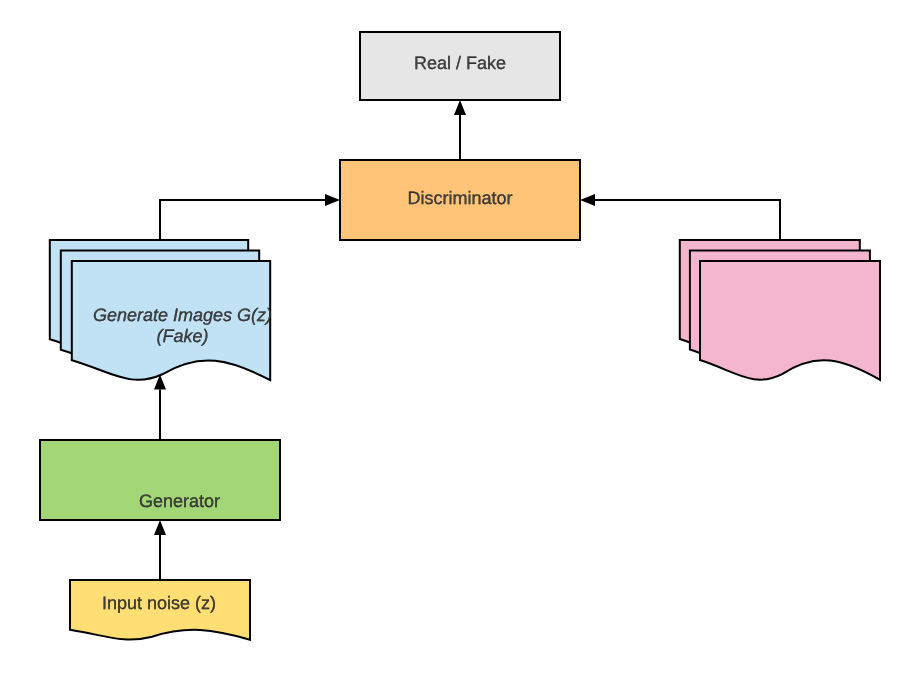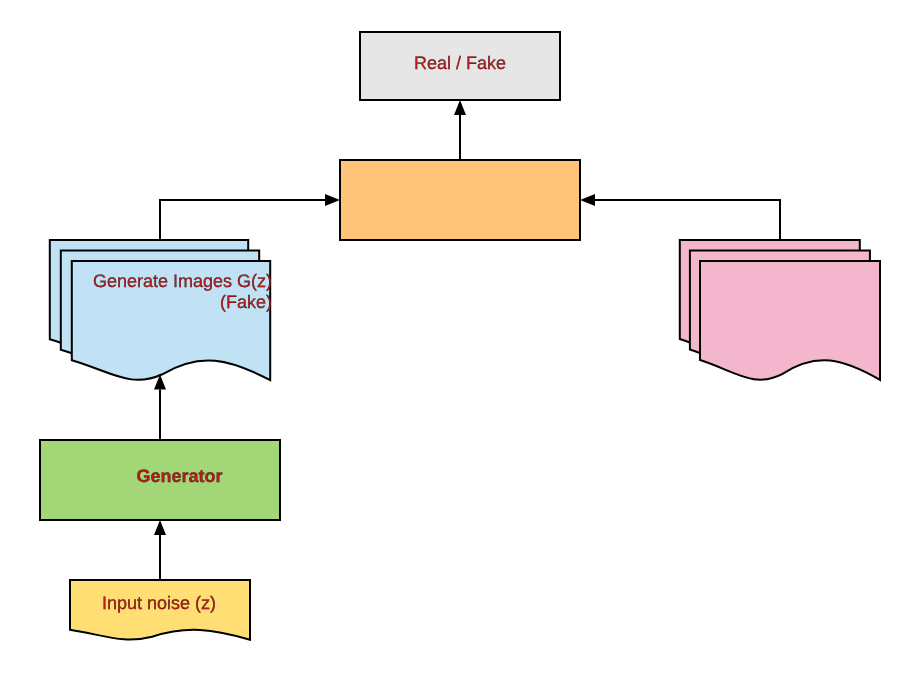--- a/index.html
+++ b/index.html
@@ -1,21 +1,21 @@
 <!DOCTYPE html>
 <html><head>
 <meta charset="utf-8">
 <title>GAN architecture diagram</title>
 <style>
   html,body{margin:0;padding:0;}
   body{width:920px;height:680px;background:#ffffff;overflow:hidden;
        font-family:"Liberation Sans",sans-serif;}
   #canvas{position:relative;width:920px;height:680px;background:#ffffff;}
   #gfx{position:absolute;left:0;top:0;width:920px;height:680px;}
-  .node-label{position:absolute;text-align:right;font-size:18px;line-height:21px;color:#b91c1c;
+  .node-label{position:absolute;text-align:center;font-size:18px;line-height:21px;color:#404040;
        white-space:pre;letter-spacing:0;display:flex;align-items:center;justify-content:center;
        -webkit-font-smoothing:antialiased;text-rendering:geometricPrecision;
        -webkit-text-stroke:0.25px #000000;
        
        transform:translateZ(0);will-change:transform;}
 </style>
 </head>
 <body>
 
 <div id="canvas">
@@ -65,17 +65,18 @@
         <polygon points="580,200 595,194 595,206" fill="#000000" stroke="none"></polygon>
       </g>
       <g>
         <polyline points="460,160 460,115" fill="none" stroke="#000000" stroke-width="2"></polyline>
         <polygon points="460,100 466,115 454,115" fill="#000000" stroke="none"></polygon>
       </g>
     </g>
   </svg>
 
   <div class="node-label" style="left: 360px; top: 29.3px; width: 200px; height: 68px;">Real / Fake</div>
-  <div class="node-label" style="left: 71.8px; top: 242px; width: 221px; height: 99.2914px;">Generate Images G(z)
+  <div class="node-label" style="left: 340px; top: 157.8px; width: 240px; height: 80px;">Discriminator</div>
+  <div class="node-label" style="left: 71.8px; top: 276px; width: 221px; height: 99.2914px; font-style: italic;">Generate Images G(z)
 (Fake)</div>
-  <div class="node-label" style="left: 40px; top: 436px; width: 279px; height: 80px; font-weight: bold;">Generator</div>
+  <div class="node-label" style="left: 40px; top: 461px; width: 279px; height: 80px;">Generator</div>
   <div class="node-label" style="left: 70px; top: 578.5px; width: 178px; height: 49.7272px;">Input noise (z)</div>
 </div>
 
 </body></html>

